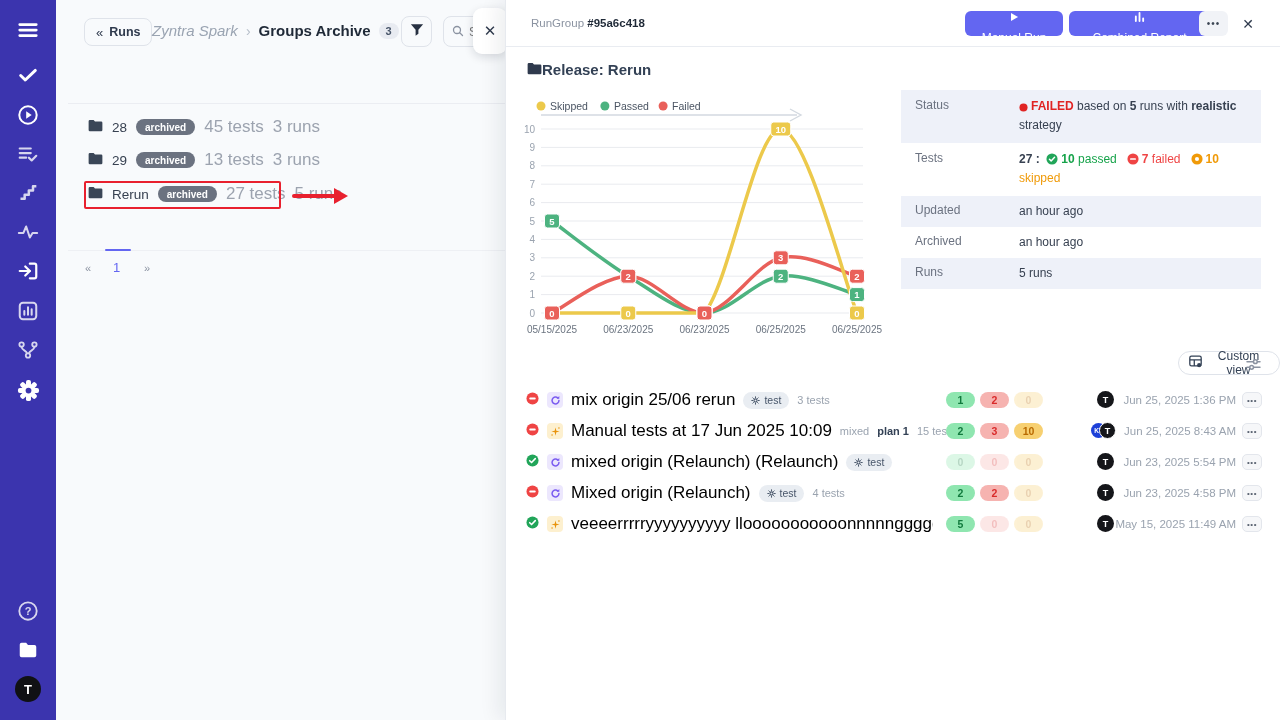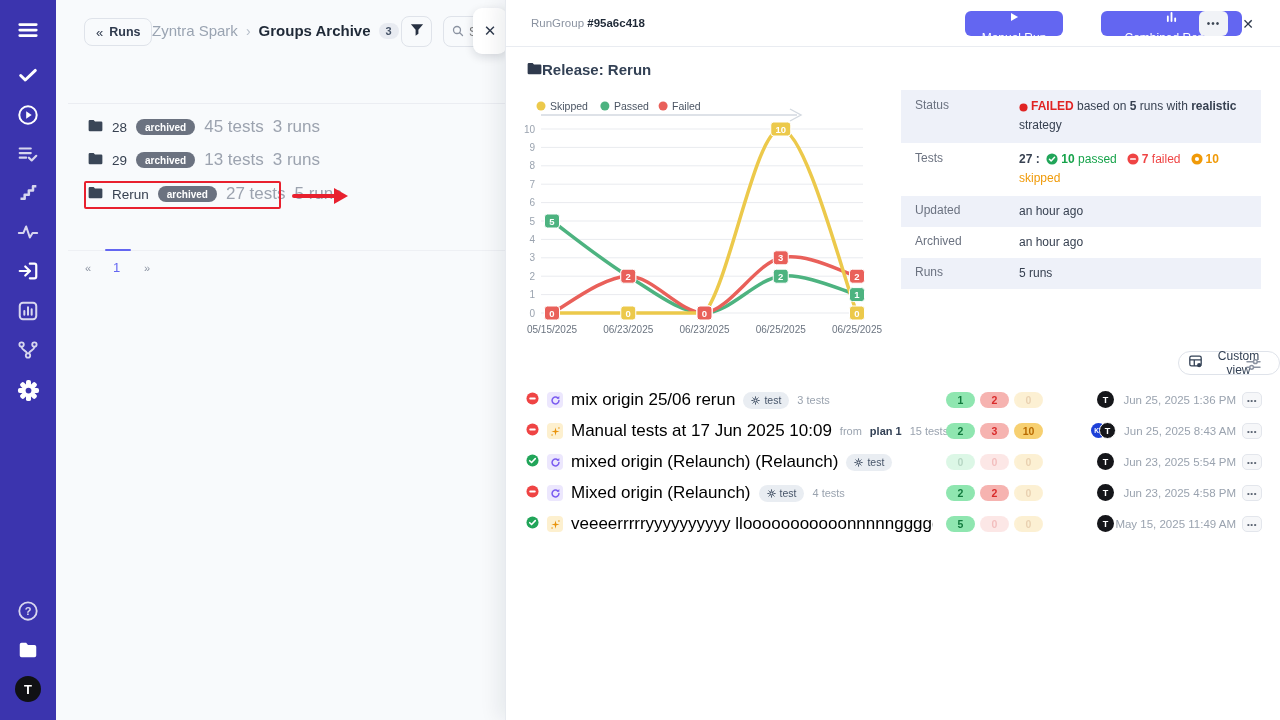--- a/index.html
+++ b/index.html
@@ -10,21 +10,21 @@
   .sidebar { position:absolute; left:0; top:0; width:56px; height:720px; background:#3b34ae; z-index:30; }
   .icon-btn { position:absolute; left:16px; width:24px; height:24px; display:flex; align-items:center; justify-content:center; opacity:.8; cursor:pointer; }
   .icon-btn.bright { opacity:1; }
   .sb-avatar { position:absolute; left:15px; width:26px; height:26px; border-radius:50%; background:#101114; color:#fff; display:flex; align-items:center; justify-content:center; font-weight:bold; font-size:13px; cursor:pointer; }
 
   
   .left-panel { position:absolute; left:56px; top:0; width:449px; height:720px; background:#f8fafc; }
   .back-btn { position:absolute; left:28px; top:18px; height:28px; padding:0 11px; border:1px solid #dfe3ea; border-radius:8px; display:flex; align-items:center; gap:6px; font-size:12.5px; font-weight:bold; color:#2f3a4d; background:#f8fafc; cursor:pointer; }
   .back-btn .chev { font-size:13px; color:#2f3a4d; font-weight:normal; }
   .breadcrumb { position:absolute; left:96px; top:22px; display:flex; align-items:center; gap:8px; font-size:15px; }
-  .bc-parent { color:#9aa4b2; cursor:pointer; }
+  .bc-parent { color:#9aa4b2; cursor:pointer;font-style:italic; }
   .bc-sep { color:#b6bec9; font-size:14px; }
   .bc-current { color:#1f2937; font-weight:bold; }
   .bc-count { background:#e8ebf1; color:#475569; font-size:11px; font-weight:bold; border-radius:8px; padding:2px 7px; }
   .filter-btn { position:absolute; left:345px; top:16px; width:31px; height:31px; border:1px solid #dfe3ea; border-radius:8px; background:#f8fafc; display:flex; align-items:center; justify-content:center; cursor:pointer; }
   .search-box { position:absolute; left:387px; top:16px; width:92px; height:31px; border:1px solid #dfe3ea; border-radius:8px; background:#f8fafc; display:flex; align-items:center; padding:0 8px; gap:5px; }
   .search-box input { border:none; outline:none; background:transparent; width:40px; font-size:12px; color:#6b7480; }
   .x-card { position:absolute; left:417px; top:8px; width:34px; height:46px; background:#fff; border-radius:9px; box-shadow:0 3px 10px rgba(15,23,42,.14); display:flex; align-items:center; justify-content:center; font-size:15px; color:#2f3a4d; cursor:pointer; z-index:5; }
   .lp-divider { position:absolute; left:12px; right:0; top:103px; height:1px; background:#ebedf2; }
   .group-row { position:absolute; left:32px; height:30px; display:flex; align-items:center; gap:9px; cursor:pointer; }
   .g-name { font-size:13.5px; color:#374151; font-weight:500; }
@@ -258,21 +258,21 @@
       <div class="rp-id-wrap">
         <span class="rp-type">RunGroup</span>
         <span class="rp-id">#95a6c418</span>
       </div>
       <button class="btn-primary" style="left:459px;width:98px">
         <span><svg width="9" height="10" viewBox="0 0 9 10">
               <path d="M1 1l7 4-7 4z" fill="#fff"></path>
             </svg></span>
         <span>Manual Run</span>
       </button>
-      <button class="btn-primary" style="left:595px;width:141px">
+      <button class="btn-primary" style="left:563px;width:141px">
         <span><svg width="11" height="11" viewBox="0 0 12 12">
               <path d="M2 11V6M6 11V2M10 11V8" stroke="#fff" stroke-width="2" stroke-linecap="round"></path>
             </svg></span>
         <span>Combined Report</span>
       </button>
       <button class="btn-more">•••</button>
       <button class="btn-close">✕</button>
     </div>
 
     <div class="rp-title">
@@ -447,21 +447,21 @@
             <rect x="3.5" y="6" width="7" height="2" rx="1" fill="#fff"></rect>
           </svg></span>
       <span class="origin-ic manual">
           <svg width="11" height="11" viewBox="0 0 16 16">
             <path d="M8 2l1.2 4.8L14 8l-4.8 1.2L8 14l-1.2-4.8L2 8l4.8-1.2z" fill="#e8930c"></path>
             <circle cx="13" cy="3" r="1.1" fill="#e8930c"></circle>
             <circle cx="3" cy="13" r="1.1" fill="#e8930c"></circle>
           </svg>
         </span>
       <span class="rr-title">Manual tests at 17 Jun 2025 10:09</span>
-      <span class="rr-from">from</span>
+      <span class="rr-from">mixed</span>
       <span class="rr-plan">plan 1</span>
       <span class="rr-meta">15 tests</span>
       <span class="counts">
         <span class="pill p">2</span>
         <span class="pill f">3</span>
         <span class="pill s">10</span>
       </span>
       <span class="avatars">
           <span class="av av-kt">KT</span>
           <span class="av av-t av-front">T</span>

